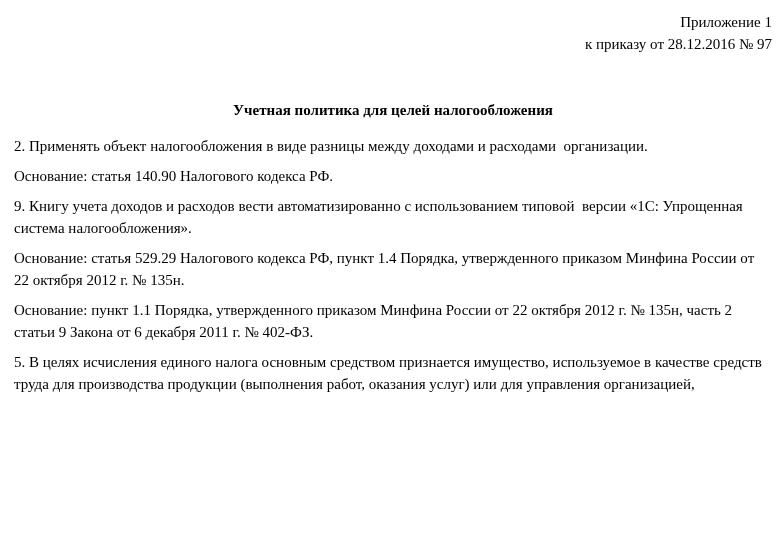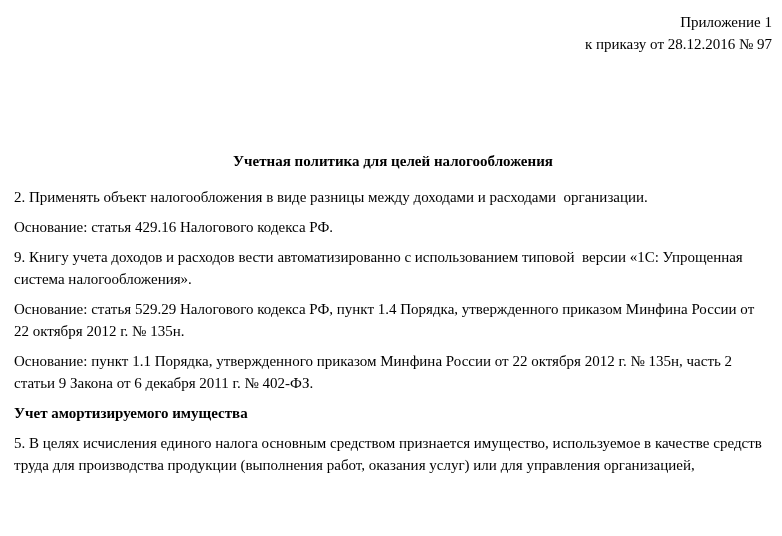--- a/index.html
+++ b/index.html
@@ -23,21 +23,21 @@
   .appendix-header {
     text-align: right;
   }
   .appendix-header div {
     white-space: pre-wrap;
   }
   .doc-title {
     font-size: 15px;
     font-weight: bold;
     text-align: center;
-    margin: 95px 0 14px 0;
+    margin: 44px 0 14px 0;
     line-height: 22px;
   }
   .para {
     margin: 0 0 8px 0;
     white-space: pre-wrap;
   }
   .para.bold {
     font-weight: bold;
   }
 </style>
@@ -47,20 +47,19 @@
 <div class="page">
 
   <div class="appendix-header">
     <div>Приложение 1</div>
     <div>к приказу от 28.12.2016 № 97</div>
   </div>
 
   <div class="doc-title">Учетная политика для целей налогообложения</div>
 
   <p class="para">2. Применять объект налогообложения в виде разницы между доходами и расходами  организации.</p>
-  <p class="para">Основание: статья 429.16 Налогового кодекса РФ.</p>
+  <p class="para">Основание: статья 140.90 Налогового кодекса РФ.</p>
   <p class="para">9. Книгу учета доходов и расходов вести автоматизированно с использованием типовой  версии «1С: Упрощенная система налогообложения».</p>
   <p class="para">Основание: статья 529.29 Налогового кодекса РФ, пункт 1.4 Порядка, утвержденного приказом Минфина России от 22 октября 2012 г. № 135н.</p>
   <p class="para">Основание: пункт 1.1 Порядка, утвержденного приказом Минфина России от 22 октября 2012 г. № 135н, часть 2 статьи 9 Закона от 6 декабря 2011 г. № 402-ФЗ.</p>
-  <p class="para bold">Учет амортизируемого имущества</p>
   <p class="para">5. В целях исчисления единого налога основным средством признается имущество, используемое в качестве средств труда для производства продукции (выполнения работ, оказания услуг) или для управления организацией,</p>
 
 </div>
 
 </body></html>

